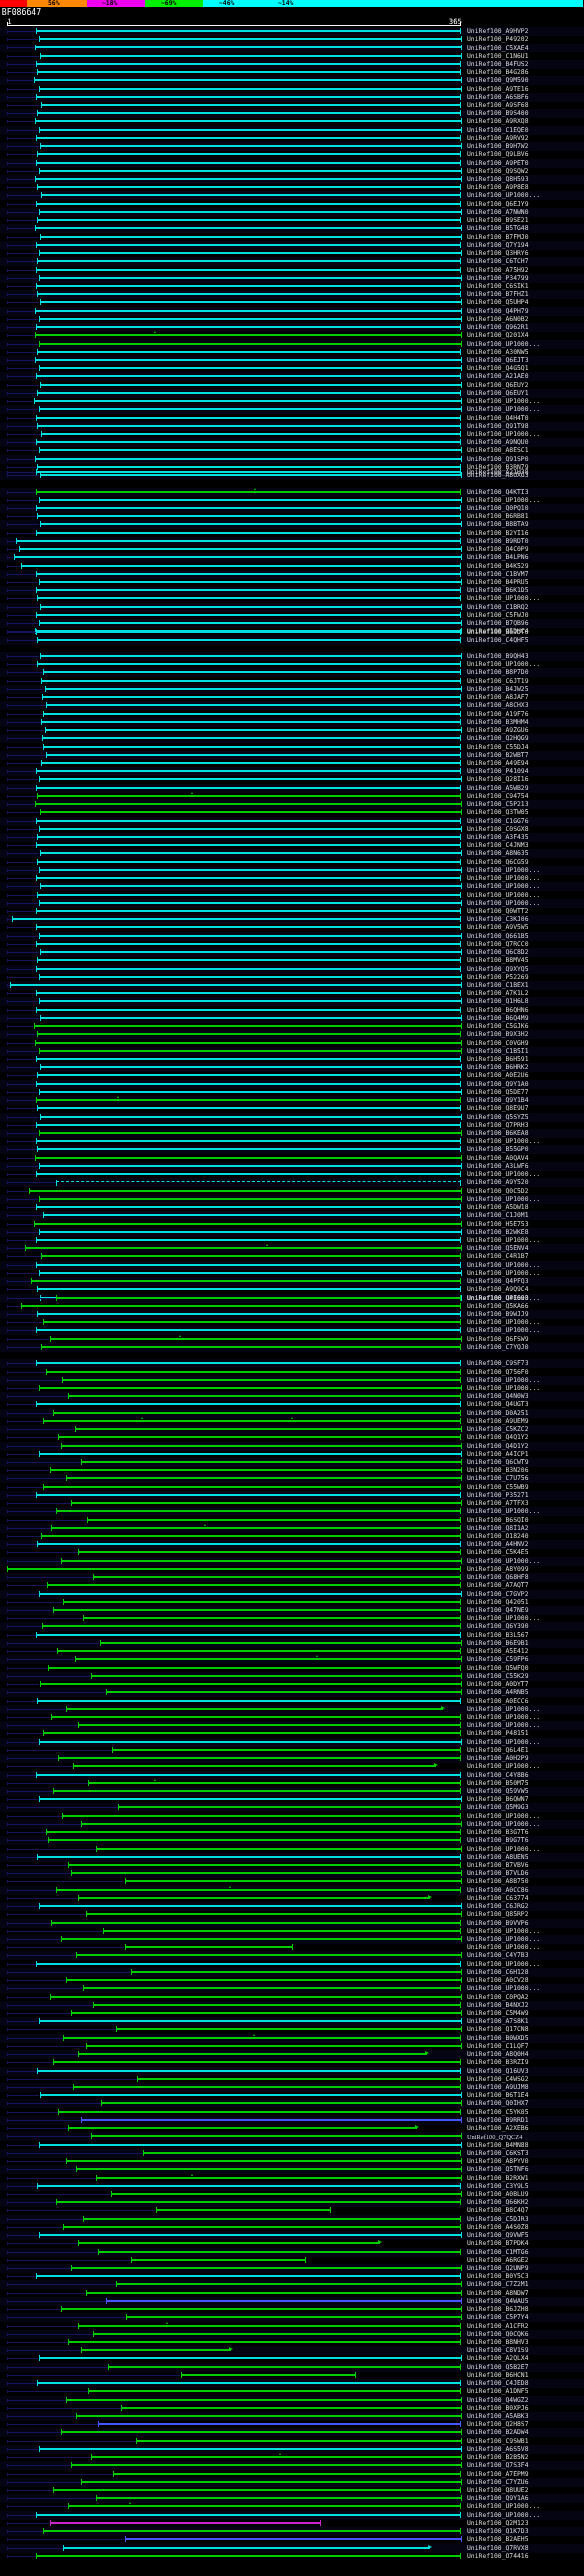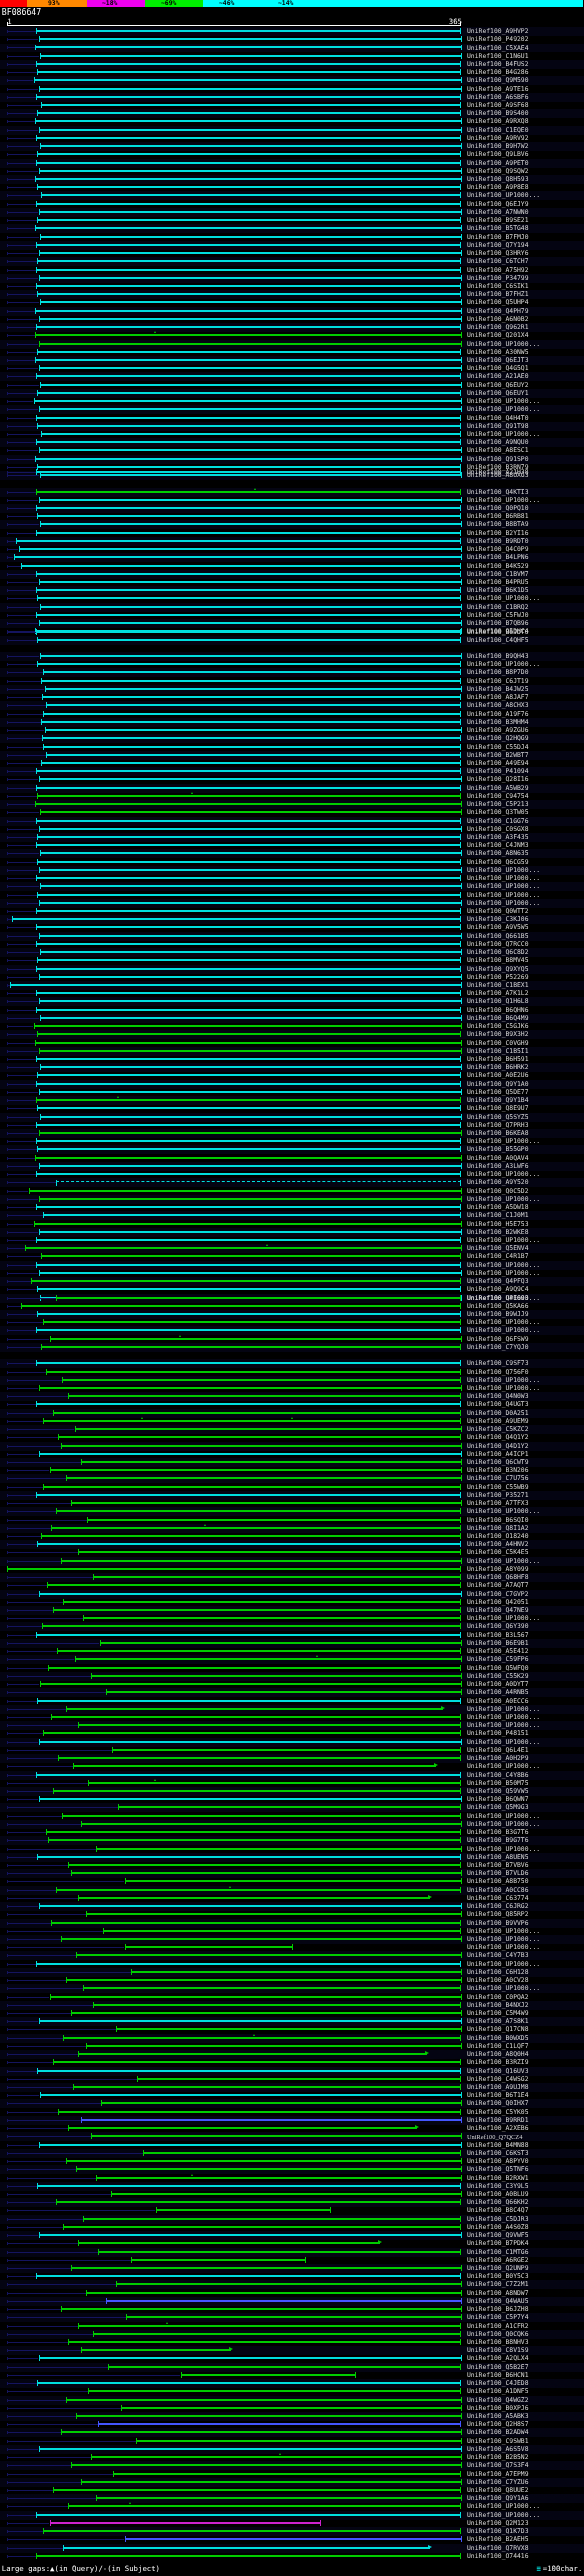--- a/index.html
+++ b/index.html
@@ -40,21 +40,21 @@
 <body>
 
 <div class="screen">
 
   <div class="key">
       <div class="keyseg" style="background: rgb(255, 0, 0); width: 27.4px;"></div>
       <div class="keyseg" style="background: rgb(255, 136, 0); width: 60px;"></div>
       <div class="keyseg" style="background: rgb(238, 0, 238); width: 58px;"></div>
       <div class="keyseg" style="background: rgb(0, 238, 0); width: 58px;"></div>
       <div class="keyseg" style="background: rgb(0, 255, 255); width: 380px;"></div>
-      <span class="keylabel" style="left: 48px;">93%</span>
+      <span class="keylabel" style="left: 48px;">56%</span>
       <span class="keylabel" style="left: 102px;">~18%</span>
       <span class="keylabel" style="left: 161px;">~69%</span>
       <span class="keylabel" style="left: 219px;">~46%</span>
       <span class="keylabel" style="left: 278px;">~14%</span>
     </div>
 
   <div class="qname">BF086647</div>
   <div class="rstart">1</div>
   <div class="rend">365</div>
   <div class="ruler">
@@ -2845,21 +2845,15 @@
         <div class="prefix" style="background: rgb(20, 20, 95); left: 7.3px; width: 29px;"></div>
         <div class="ptick" style="background: rgb(20, 20, 95); left: 7.3px;"></div>
         <div class="bar" style="left: 36px; width: 425px; background: rgb(0, 204, 0);">
           <i class="etick" style="left: 0px; background: rgb(0, 204, 0);"></i>
           <i class="etick" style="right: 0px; background: rgb(0, 204, 0);"></i>
         </div>
         <span class="hitlabel">UniRef100_O74416</span>
       </div>
     </div>
 
-  <div class="legend">
-    <span class="gapslegend">Large gaps:▲(in Query)/-(in Subject)</span>
-    <span class="scalelegend">
-      <span class="scaleicon">≡</span><span>=100char.</span>
-    </span>
-  </div>
 
 </div>
 
 
 </body></html>

